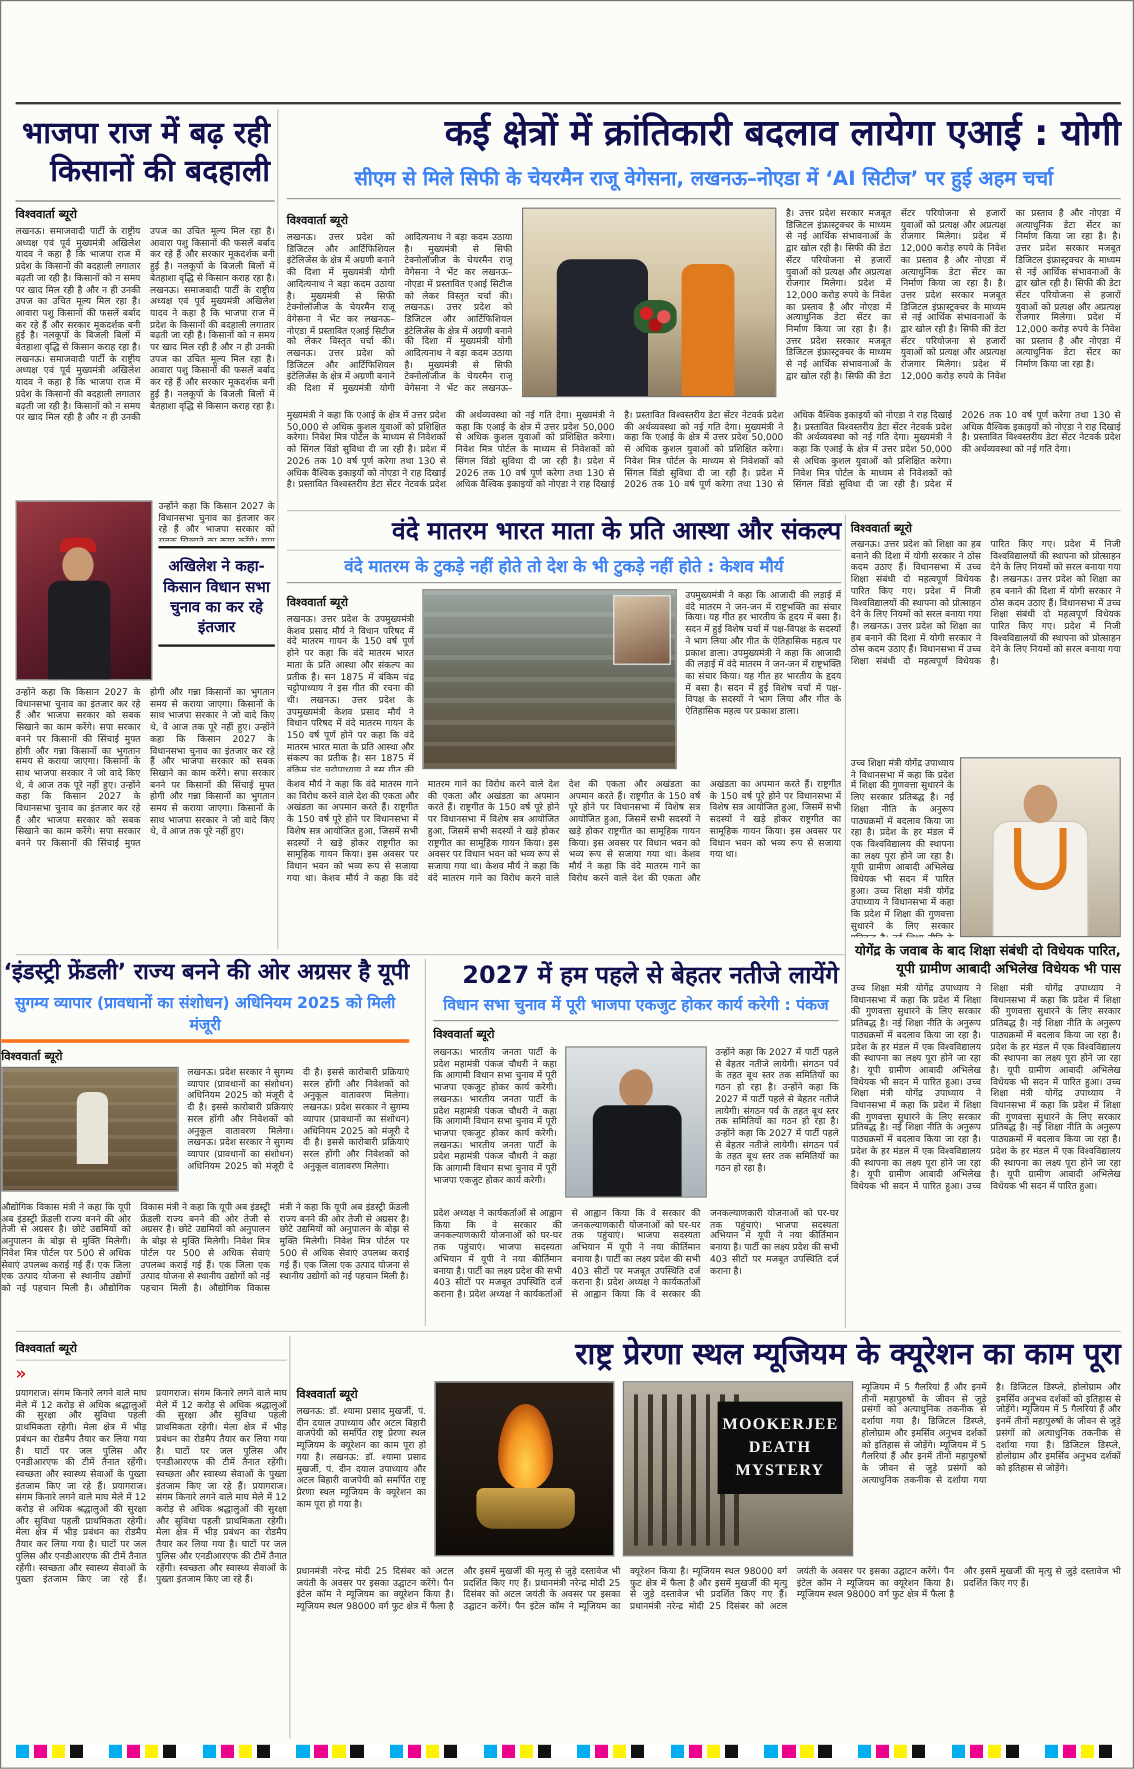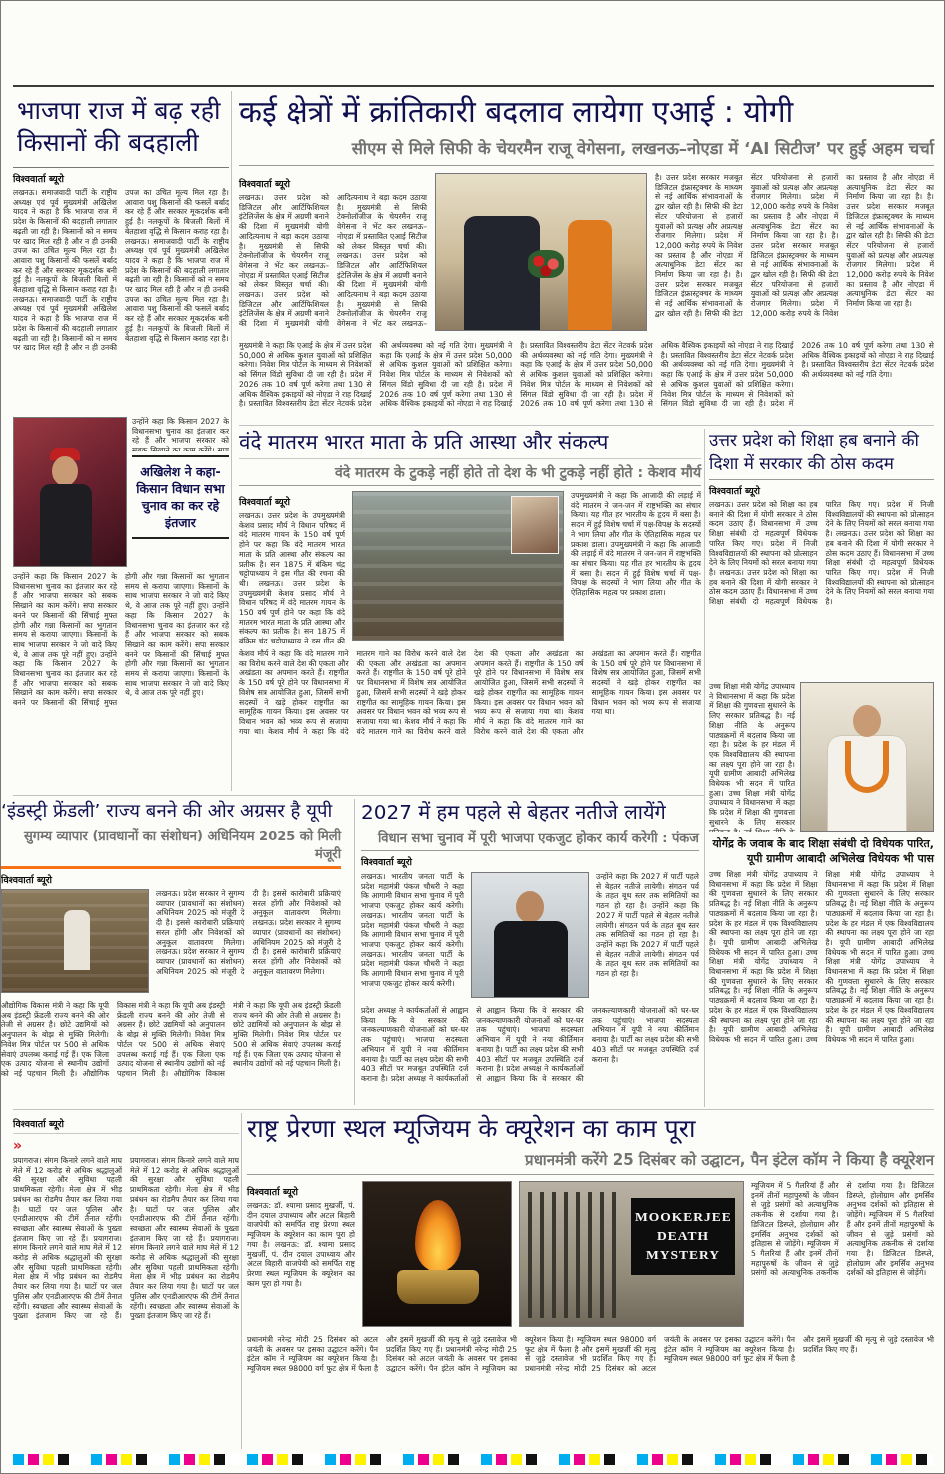--- a/index.html
+++ b/index.html
@@ -23,22 +23,22 @@
                   background:#1b2350;color:#fff;font-size:21px;font-weight:bold;
                   padding:8px 34px;border-radius:10px;white-space:nowrap}
   .website{position:absolute;right:0;top:22px;display:flex;align-items:center;gap:5px;
            font-size:14.5px;font-weight:bold;color:#1c1c1c}
   .e-logo{width:18px;height:18px;border-radius:50%;background:linear-gradient(135deg,#35a843,#1a57a0);
           color:#fff;font-style:italic;font-size:12px;display:flex;align-items:center;justify-content:center}
   .head-rule{position:absolute;top:84px;left:12px;width:921px;border-top:2px solid #3b3b3b}
 
   
   .article{position:absolute}
-  h1{color:#101050;font-weight:normal;text-align:left}
-  .subhead{color:#737373;font-weight:bold;text-align:right}
+  h1{color:#101050;font-weight:bold;text-align:right}
+  .subhead{color:#3b82f6;font-weight:bold;text-align:center}
   .byline{font-weight:bold;font-size:9.5px;color:#101010;margin:4px 0 3px}
   .body-text{font-size:7.6px;line-height:9.7px;text-align:justify;color:#242424;overflow:hidden}
   .cols-2{column-count:2;column-gap:8px}
   .cols-3{column-count:3;column-gap:8px}
   .cols-4{column-count:4;column-gap:8px}
   .cols-5{column-count:5;column-gap:8px}
   .vrule{position:absolute;border-left:1px solid #c2c2c2}
   .hrule{position:absolute;border-top:1px solid #c2c2c2}
   .photo{position:relative;border:1px solid #777;overflow:hidden;flex-shrink:0}
   .fig{position:absolute}
@@ -136,21 +136,21 @@
   .museum{left:246px;top:1112px;width:687px;height:336px}
   .museum h1{font-size:25px;line-height:32px}
   .museum .subhead{font-size:15px;padding:4px 0 5px;border-bottom:1px solid #999}
   .mus-row{display:flex;gap:7px;margin-top:6px;height:148px}
   .mus-row .left{width:108px}
   .photo-flame{width:150px;height:146px;background:linear-gradient(180deg,#2a2018,#120c08)}
   .photo-flame .flame{left:52px;top:18px;width:46px;height:72px;
      background:radial-gradient(ellipse at 50% 72%,#ffd34d 0%,#f59422 45%,#b5500e 72%,transparent 76%);
      border-radius:50% 50% 50% 50%/62% 62% 38% 38%}
   .photo-flame .base{left:34px;top:88px;width:82px;height:34px;background:linear-gradient(180deg,#caa24b,#7c5d22);border-radius:6px 6px 14px 14px}
-  .photo-mookerjee{width:225px;height:146px;background:linear-gradient(180deg,#b9b2a4 0%,#978f7e 60%,#6f685a 100%)}
+  .photo-mookerjee{width:192px;height:146px;background:linear-gradient(180deg,#b9b2a4 0%,#978f7e 60%,#6f685a 100%)}
   .photo-mookerjee .bars{left:8px;top:10px;width:90px;height:126px;
      background:repeating-linear-gradient(90deg,#3a372f 0 4px,transparent 4px 12px)}
   .sign{position:absolute;right:8px;top:16px;width:104px;background:#0d0d0d;color:#f5f5f5;
         font-family:"Liberation Serif",serif;font-weight:bold;font-size:13.5px;line-height:1.4;
         letter-spacing:1px;text-align:center;padding:10px 4px;white-space:pre-line}
   .mus-row .right{flex:1}
   .mus-bottom{height:92px;margin-top:6px}
 
   
   .color-bars{position:absolute;left:12px;bottom:8px;width:921px;height:11px;
@@ -225,21 +225,20 @@
         <div class="inset-portrait"></div>
       </div>
       <div class="right">
         <div class="body-text" style="height:150px">उपमुख्यमंत्री ने कहा कि आजादी की लड़ाई में वंदे मातरम ने जन-जन में राष्ट्रभक्ति का संचार किया। यह गीत हर भारतीय के हृदय में बसा है। सदन में हुई विशेष चर्चा में पक्ष-विपक्ष के सदस्यों ने भाग लिया और गीत के ऐतिहासिक महत्व पर प्रकाश डाला। उपमुख्यमंत्री ने कहा कि आजादी की लड़ाई में वंदे मातरम ने जन-जन में राष्ट्रभक्ति का संचार किया। यह गीत हर भारतीय के हृदय में बसा है। सदन में हुई विशेष चर्चा में पक्ष-विपक्ष के सदस्यों ने भाग लिया और गीत के ऐतिहासिक महत्व पर प्रकाश डाला।</div>
       </div>
     </div>
     <div class="body-text cols-4 vande-bottom">केशव मौर्य ने कहा कि वंदे मातरम गाने का विरोध करने वाले देश की एकता और अखंडता का अपमान करते हैं। राष्ट्रगीत के 150 वर्ष पूरे होने पर विधानसभा में विशेष सत्र आयोजित हुआ, जिसमें सभी सदस्यों ने खड़े होकर राष्ट्रगीत का सामूहिक गायन किया। इस अवसर पर विधान भवन को भव्य रूप से सजाया गया था। केशव मौर्य ने कहा कि वंदे मातरम गाने का विरोध करने वाले देश की एकता और अखंडता का अपमान करते हैं। राष्ट्रगीत के 150 वर्ष पूरे होने पर विधानसभा में विशेष सत्र आयोजित हुआ, जिसमें सभी सदस्यों ने खड़े होकर राष्ट्रगीत का सामूहिक गायन किया। इस अवसर पर विधान भवन को भव्य रूप से सजाया गया था। केशव मौर्य ने कहा कि वंदे मातरम गाने का विरोध करने वाले देश की एकता और अखंडता का अपमान करते हैं। राष्ट्रगीत के 150 वर्ष पूरे होने पर विधानसभा में विशेष सत्र आयोजित हुआ, जिसमें सभी सदस्यों ने खड़े होकर राष्ट्रगीत का सामूहिक गायन किया। इस अवसर पर विधान भवन को भव्य रूप से सजाया गया था। केशव मौर्य ने कहा कि वंदे मातरम गाने का विरोध करने वाले देश की एकता और अखंडता का अपमान करते हैं। राष्ट्रगीत के 150 वर्ष पूरे होने पर विधानसभा में विशेष सत्र आयोजित हुआ, जिसमें सभी सदस्यों ने खड़े होकर राष्ट्रगीत का सामूहिक गायन किया। इस अवसर पर विधान भवन को भव्य रूप से सजाया गया था।</div>
   </section>
 
   <section class="article education">
-    <h1>उत्तर प्रदेश को शिक्षा हब बनाने की दिशा में सरकार की ठोस कदम</h1>
     <div class="byline">विश्ववार्ता ब्यूरो</div>
     <div class="body-text cols-2 b1">लखनऊ। उत्तर प्रदेश को शिक्षा का हब बनाने की दिशा में योगी सरकार ने ठोस कदम उठाए हैं। विधानसभा में उच्च शिक्षा संबंधी दो महत्वपूर्ण विधेयक पारित किए गए। प्रदेश में निजी विश्वविद्यालयों की स्थापना को प्रोत्साहन देने के लिए नियमों को सरल बनाया गया है। लखनऊ। उत्तर प्रदेश को शिक्षा का हब बनाने की दिशा में योगी सरकार ने ठोस कदम उठाए हैं। विधानसभा में उच्च शिक्षा संबंधी दो महत्वपूर्ण विधेयक पारित किए गए। प्रदेश में निजी विश्वविद्यालयों की स्थापना को प्रोत्साहन देने के लिए नियमों को सरल बनाया गया है। लखनऊ। उत्तर प्रदेश को शिक्षा का हब बनाने की दिशा में योगी सरकार ने ठोस कदम उठाए हैं। विधानसभा में उच्च शिक्षा संबंधी दो महत्वपूर्ण विधेयक पारित किए गए। प्रदेश में निजी विश्वविद्यालयों की स्थापना को प्रोत्साहन देने के लिए नियमों को सरल बनाया गया है।</div>
     <div class="edu-row">
       <div class="body-text">उच्च शिक्षा मंत्री योगेंद्र उपाध्याय ने विधानसभा में कहा कि प्रदेश में शिक्षा की गुणवत्ता सुधारने के लिए सरकार प्रतिबद्ध है। नई शिक्षा नीति के अनुरूप पाठ्यक्रमों में बदलाव किया जा रहा है। प्रदेश के हर मंडल में एक विश्वविद्यालय की स्थापना का लक्ष्य पूरा होने जा रहा है। यूपी ग्रामीण आबादी अभिलेख विधेयक भी सदन में पारित हुआ। उच्च शिक्षा मंत्री योगेंद्र उपाध्याय ने विधानसभा में कहा कि प्रदेश में शिक्षा की गुणवत्ता सुधारने के लिए सरकार प्रतिबद्ध है। नई शिक्षा नीति के अनुरूप पाठ्यक्रमों में बदलाव किया जा रहा है। प्रदेश के हर मंडल में एक विश्वविद्यालय की स्थापना का लक्ष्य पूरा होने जा रहा है। यूपी ग्रामीण आबादी अभिलेख विधेयक भी सदन में पारित हुआ।</div>
       <div class="photo photo-yogendra">
         <div class="fig torso"></div>
         <div class="fig garland"></div>
         <div class="fig face"></div>
       </div>
     </div>
@@ -278,21 +277,20 @@
   <section class="article magh">
     <div class="byline">विश्ववार्ता ब्यूरो</div>
     <div class="kicker">
       <span class="chev">»</span>
     </div>
     <div class="body-text cols-2 b1">प्रयागराज। संगम किनारे लगने वाले माघ मेले में 12 करोड़ से अधिक श्रद्धालुओं की सुरक्षा और सुविधा पहली प्राथमिकता रहेगी। मेला क्षेत्र में भीड़ प्रबंधन का रोडमैप तैयार कर लिया गया है। घाटों पर जल पुलिस और एनडीआरएफ की टीमें तैनात रहेंगी। स्वच्छता और स्वास्थ्य सेवाओं के पुख्ता इंतजाम किए जा रहे हैं। प्रयागराज। संगम किनारे लगने वाले माघ मेले में 12 करोड़ से अधिक श्रद्धालुओं की सुरक्षा और सुविधा पहली प्राथमिकता रहेगी। मेला क्षेत्र में भीड़ प्रबंधन का रोडमैप तैयार कर लिया गया है। घाटों पर जल पुलिस और एनडीआरएफ की टीमें तैनात रहेंगी। स्वच्छता और स्वास्थ्य सेवाओं के पुख्ता इंतजाम किए जा रहे हैं। प्रयागराज। संगम किनारे लगने वाले माघ मेले में 12 करोड़ से अधिक श्रद्धालुओं की सुरक्षा और सुविधा पहली प्राथमिकता रहेगी। मेला क्षेत्र में भीड़ प्रबंधन का रोडमैप तैयार कर लिया गया है। घाटों पर जल पुलिस और एनडीआरएफ की टीमें तैनात रहेंगी। स्वच्छता और स्वास्थ्य सेवाओं के पुख्ता इंतजाम किए जा रहे हैं। प्रयागराज। संगम किनारे लगने वाले माघ मेले में 12 करोड़ से अधिक श्रद्धालुओं की सुरक्षा और सुविधा पहली प्राथमिकता रहेगी। मेला क्षेत्र में भीड़ प्रबंधन का रोडमैप तैयार कर लिया गया है। घाटों पर जल पुलिस और एनडीआरएफ की टीमें तैनात रहेंगी। स्वच्छता और स्वास्थ्य सेवाओं के पुख्ता इंतजाम किए जा रहे हैं।</div>
   </section>
 
   <section class="article museum">
     <h1>राष्ट्र प्रेरणा स्थल म्यूजियम के क्यूरेशन का काम पूरा</h1>
-    <div class="subhead">प्रधानमंत्री करेंगे 25 दिसंबर को उद्घाटन, पैन इंटेल कॉम ने किया है क्यूरेशन</div>
     <div class="mus-row">
       <div class="left">
         <div class="byline">विश्ववार्ता ब्यूरो</div>
         <div class="body-text" style="height:128px">लखनऊ: डॉ. श्यामा प्रसाद मुखर्जी, पं. दीन दयाल उपाध्याय और अटल बिहारी वाजपेयी को समर्पित राष्ट्र प्रेरणा स्थल म्यूजियम के क्यूरेशन का काम पूरा हो गया है। लखनऊ: डॉ. श्यामा प्रसाद मुखर्जी, पं. दीन दयाल उपाध्याय और अटल बिहारी वाजपेयी को समर्पित राष्ट्र प्रेरणा स्थल म्यूजियम के क्यूरेशन का काम पूरा हो गया है।</div>
       </div>
       <div class="photo photo-flame">
         <div class="fig flame"></div>
         <div class="fig base"></div>
       </div>
       <div class="photo photo-mookerjee">

